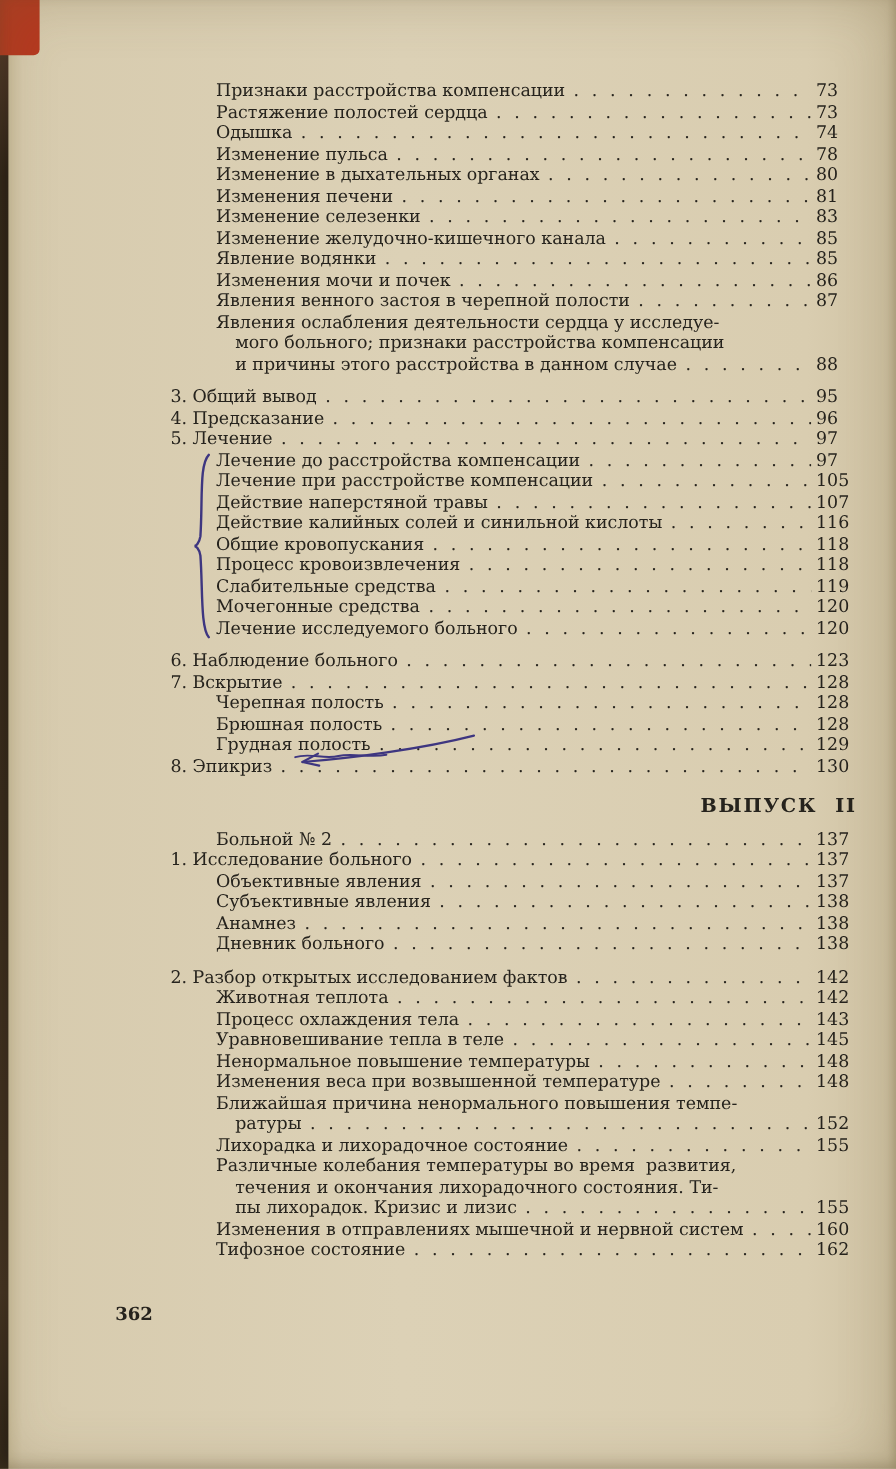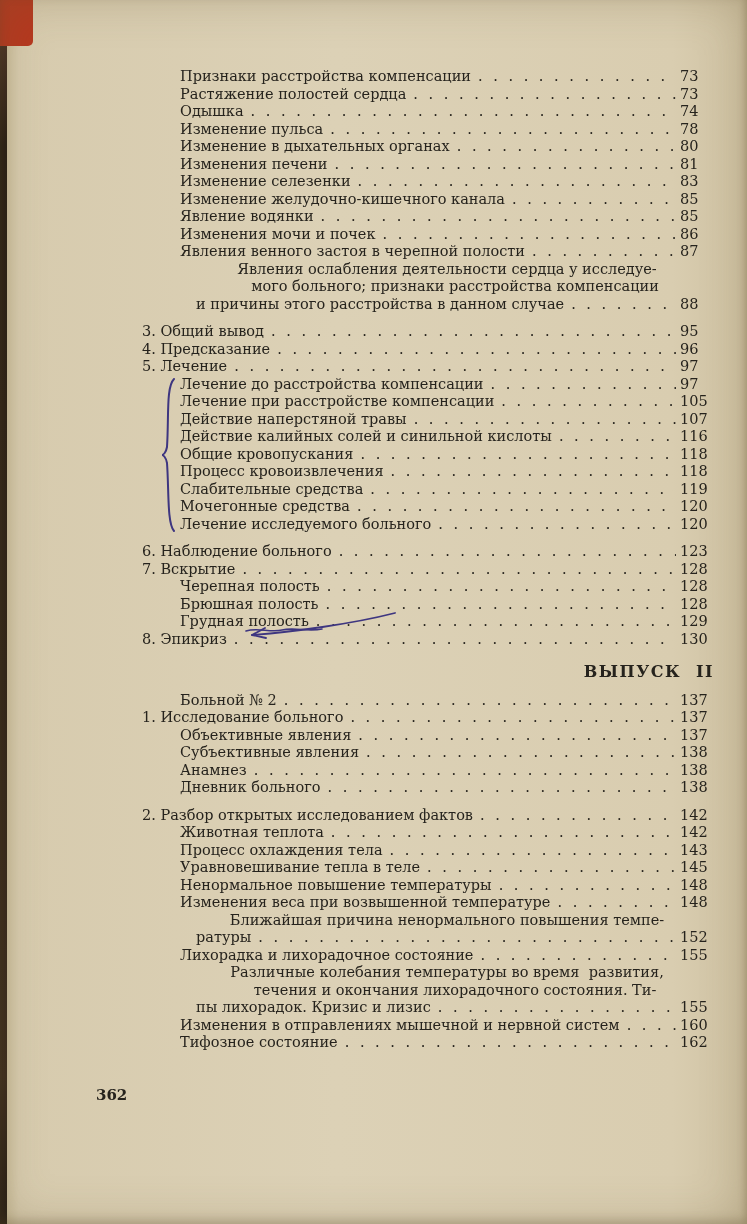--- a/index.html
+++ b/index.html
@@ -29,21 +29,21 @@
     position:absolute;left:142px;right:33px;top:68px;
     font-size:14.5px;line-height:17.5px;
   }
   .block{margin:0;}
   .block.gap{margin-top:10px;}
   .block.braced{position:relative;}
   .entry{}
   .entry.ind1{margin-left:38px;}
   .entry.rel{position:relative;}
   .row{display:flex;align-items:baseline;}
-  .line{white-space:pre;text-align:center;}
+  .line{white-space:pre;}
   .cont{margin-left:16px;}
   .t{white-space:pre;flex:0 0 auto;}
   .leader{
     flex:1 1 0;min-width:0;overflow:hidden;white-space:nowrap;
     margin:0 4px 0 7px;letter-spacing:3px;
   }
   .leader::after{
     content:". . . . . . . . . . . . . . . . . . . . . . . . . . . . . . . . . . . . . . . . . . . . . . . .";
   }
   .pg{flex:0 0 auto;width:34px;text-align:left;white-space:nowrap;}

